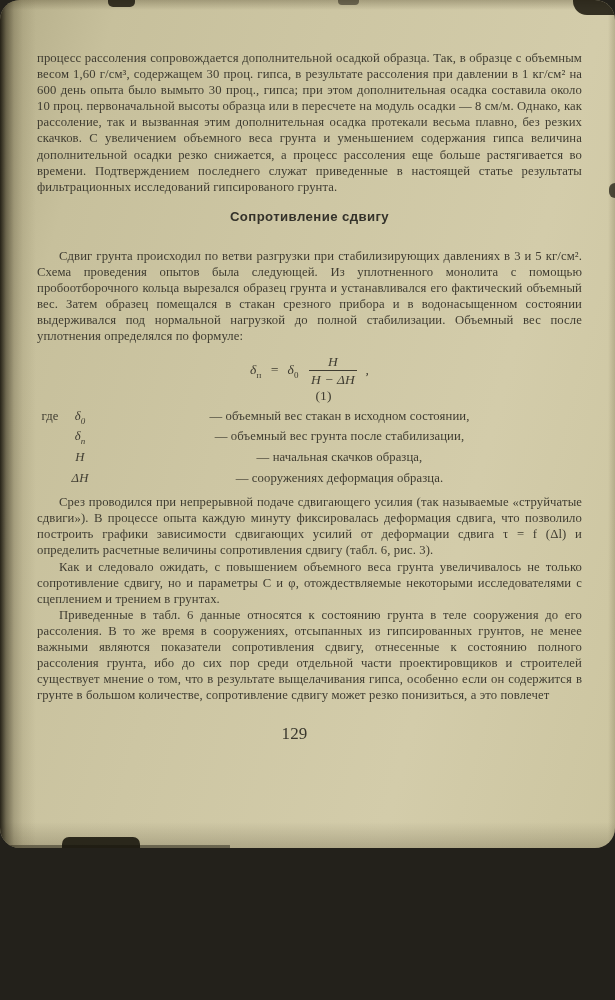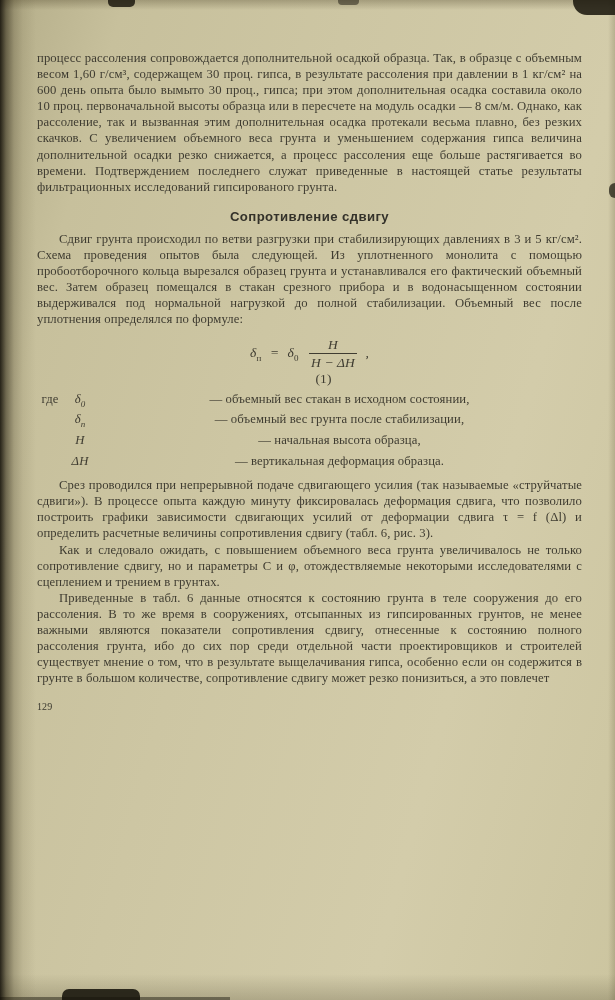--- a/index.html
+++ b/index.html
@@ -1,22 +1,23 @@
 <!DOCTYPE html>
 <html><head>
 <meta charset="utf-8">
 <style>
   html,body { margin:0; padding:0; background:#23211b; }
   .scan {
     position:relative;
-    width:615px; height:1000px;
+    width:615px; height:848px;
     margin:0;
     overflow:hidden;
     background: linear-gradient(105deg, #b4ad89 0%, #c7c09c 14%, #cdc6a3 40%, #d3ccaa 72%, #ccc5a0 100%);
     font-family:"Liberation Serif", serif;
+    border-radius:20px;
   }
   
   .binding-shadow {
     position:absolute; left:0; top:0; bottom:0; width:36px;
     background: linear-gradient(to right,
       rgba(16,13,6,0.88) 0px,
       rgba(38,32,16,0.55) 6px,
       rgba(70,62,38,0.28) 14px,
       rgba(95,86,56,0.12) 23px,
       rgba(95,86,56,0) 36px);
@@ -47,21 +48,21 @@
     position:absolute; left:37px; top:50px; width:545px;
     color:#3f3c31;
     font-size:12.7px; line-height:16.1px;
     text-align:justify;
     letter-spacing:0.1px;
   }
   .content p { margin:0; text-indent:22px; }
   .content p.cont { text-indent:0; }
 
   h2.section-heading {
-    margin:14px 0 6px 0;
+    margin:14px 0 23px 0;
     text-align:center;
     font-family:"Liberation Sans", sans-serif;
     font-weight:bold;
     font-size:13.2px;
     letter-spacing:0.4px;
     color:#34322a;
     text-indent:0;
   }
 
   .formula {
@@ -82,24 +83,24 @@
   .f-num { width:44px; text-align:right; font-style:normal; }
 
   .defs { margin:2px 0 4px 0; }
   .def-row { display:flex; text-align:center; }
   .def-intro { width:26px; flex:none; }
   .def-term { width:34px; flex:none;font-style:italic; }
   .def-term sub { font-size:9px; }
   .def-text { flex:1; }
 
   .pagenum {
-    margin-top:13px;
-    text-align:left;
+    margin-top:23px;
+    text-align:center;
     padding-right:30px;
-    font-size:10px;
+    font-size:17px;
     color:#3a382e;
   }
 </style>
 </head>
 <body>
 
 <div class="scan">
 
   <div class="top-edge-shade"></div>
   <div class="right-edge-shade"></div>
@@ -141,26 +142,26 @@
         <span class="def-text">— объемный вес стакан в исходном состоянии,</span>
       </div>
       <div class="def-row">
         <span class="def-intro"></span>
         <span class="def-term"><span>δ</span><sub>п</sub></span>
         <span class="def-text">— объемный вес грунта после стабилизации,</span>
       </div>
       <div class="def-row">
         <span class="def-intro"></span>
         <span class="def-term"><span>H</span><sub></sub></span>
-        <span class="def-text">— начальная высота образца,</span>
+        <span class="def-text">— начальная скачков образца,</span>
       </div>
       <div class="def-row">
         <span class="def-intro"></span>
         <span class="def-term"><span>ΔH</span><sub></sub></span>
-        <span class="def-text">— вертикальная деформация образца.</span>
+        <span class="def-text">— сооружениях деформация образца.</span>
       </div>
     </div>
 
     <p>Срез проводился при непрерывной подаче сдвигающего усилия (так называемые «струйчатые сдвиги»). В процессе опыта каждую минуту фиксировалась деформация сдвига, что позволило построить графики зависимости сдвигающих усилий от деформации сдвига τ = f (Δl) и определить расчетные величины сопротивления сдвигу (табл. 6, рис. 3).</p>
     <p>Как и следовало ожидать, с повышением объемного веса грунта увеличивалось не только сопротивление сдвигу, но и параметры C и φ, отождествляемые некоторыми исследователями с сцеплением и трением в грунтах.</p>
     <p>Приведенные в табл. 6 данные относятся к состоянию грунта в теле сооружения до его рассоления. В то же время в сооружениях, отсыпанных из гипсированных грунтов, не менее важными являются показатели сопротивления сдвигу, отнесенные к состоянию полного рассоления грунта, ибо до сих пор среди отдельной части проектировщиков и строителей существует мнение о том, что в результате выщелачивания гипса, особенно если он содержится в грунте в большом количестве, сопротивление сдвигу может резко понизиться, а это повлечет</p>
 
     <div class="pagenum">129</div>
   </div>
 

